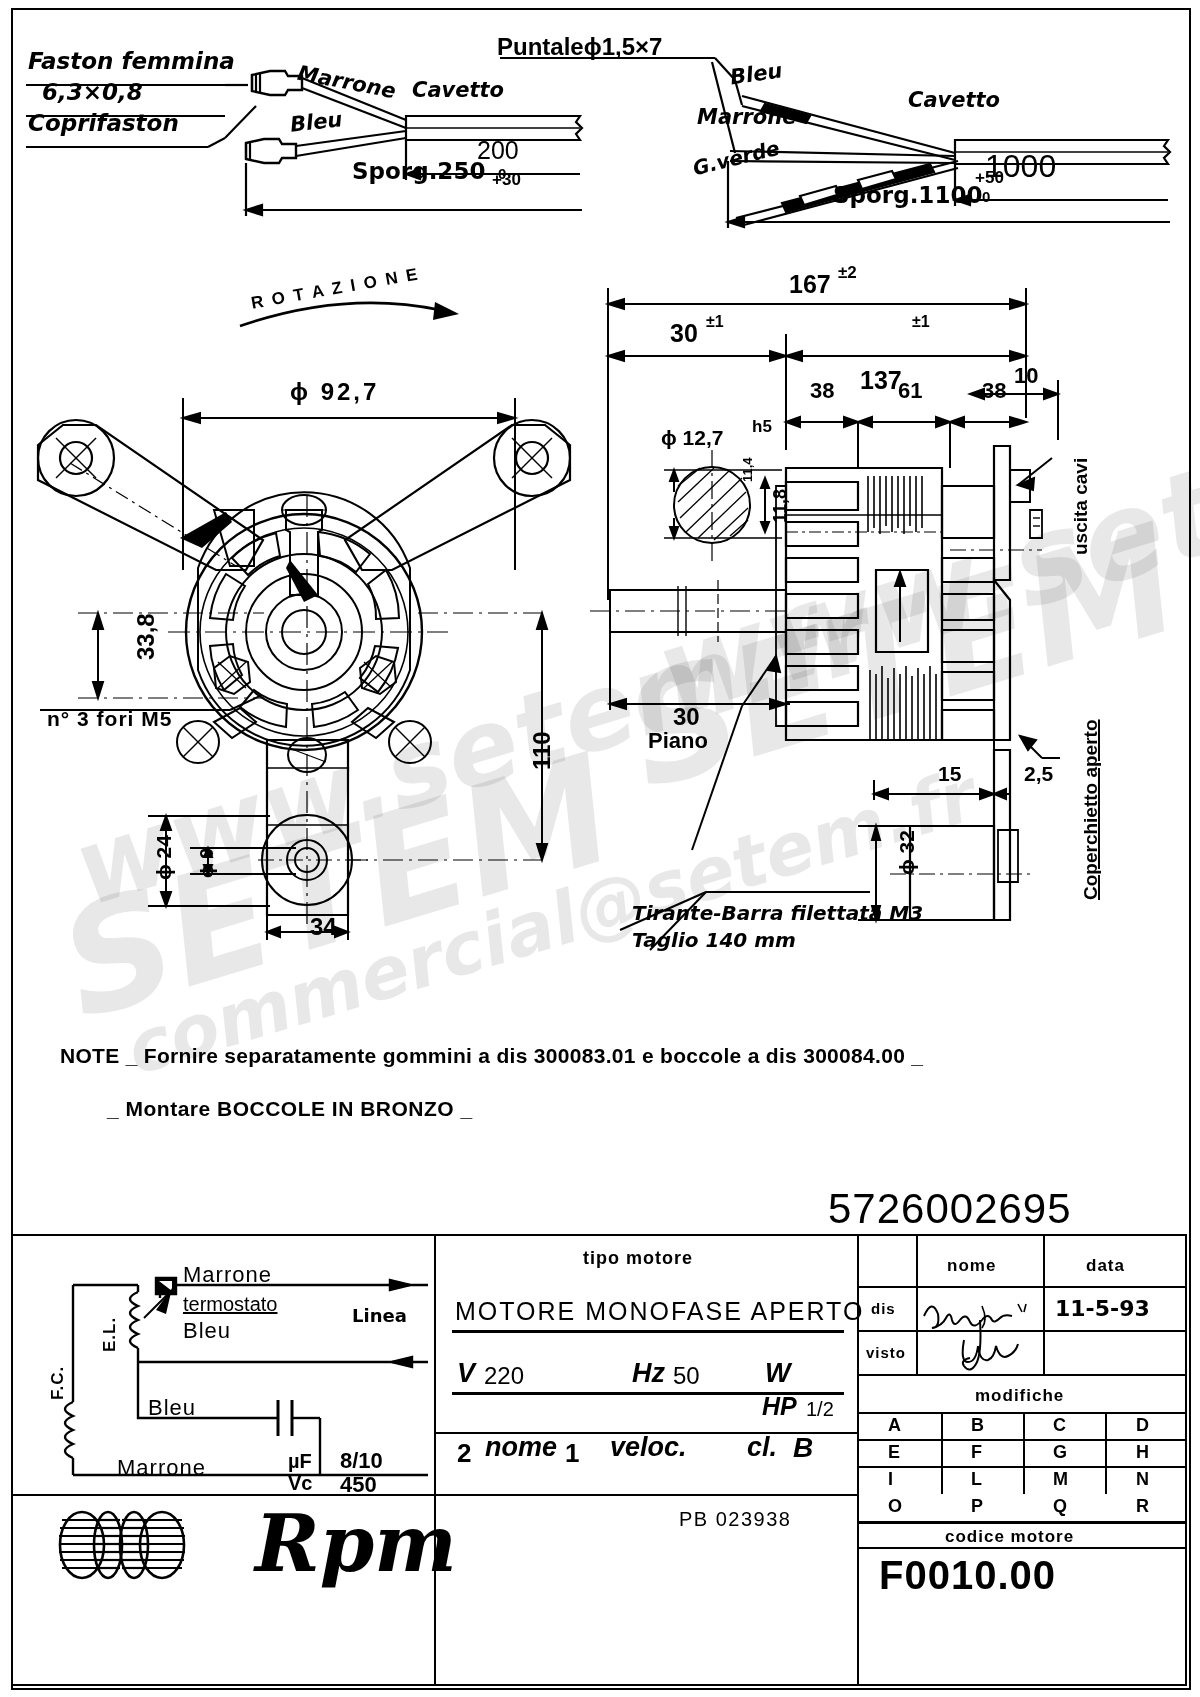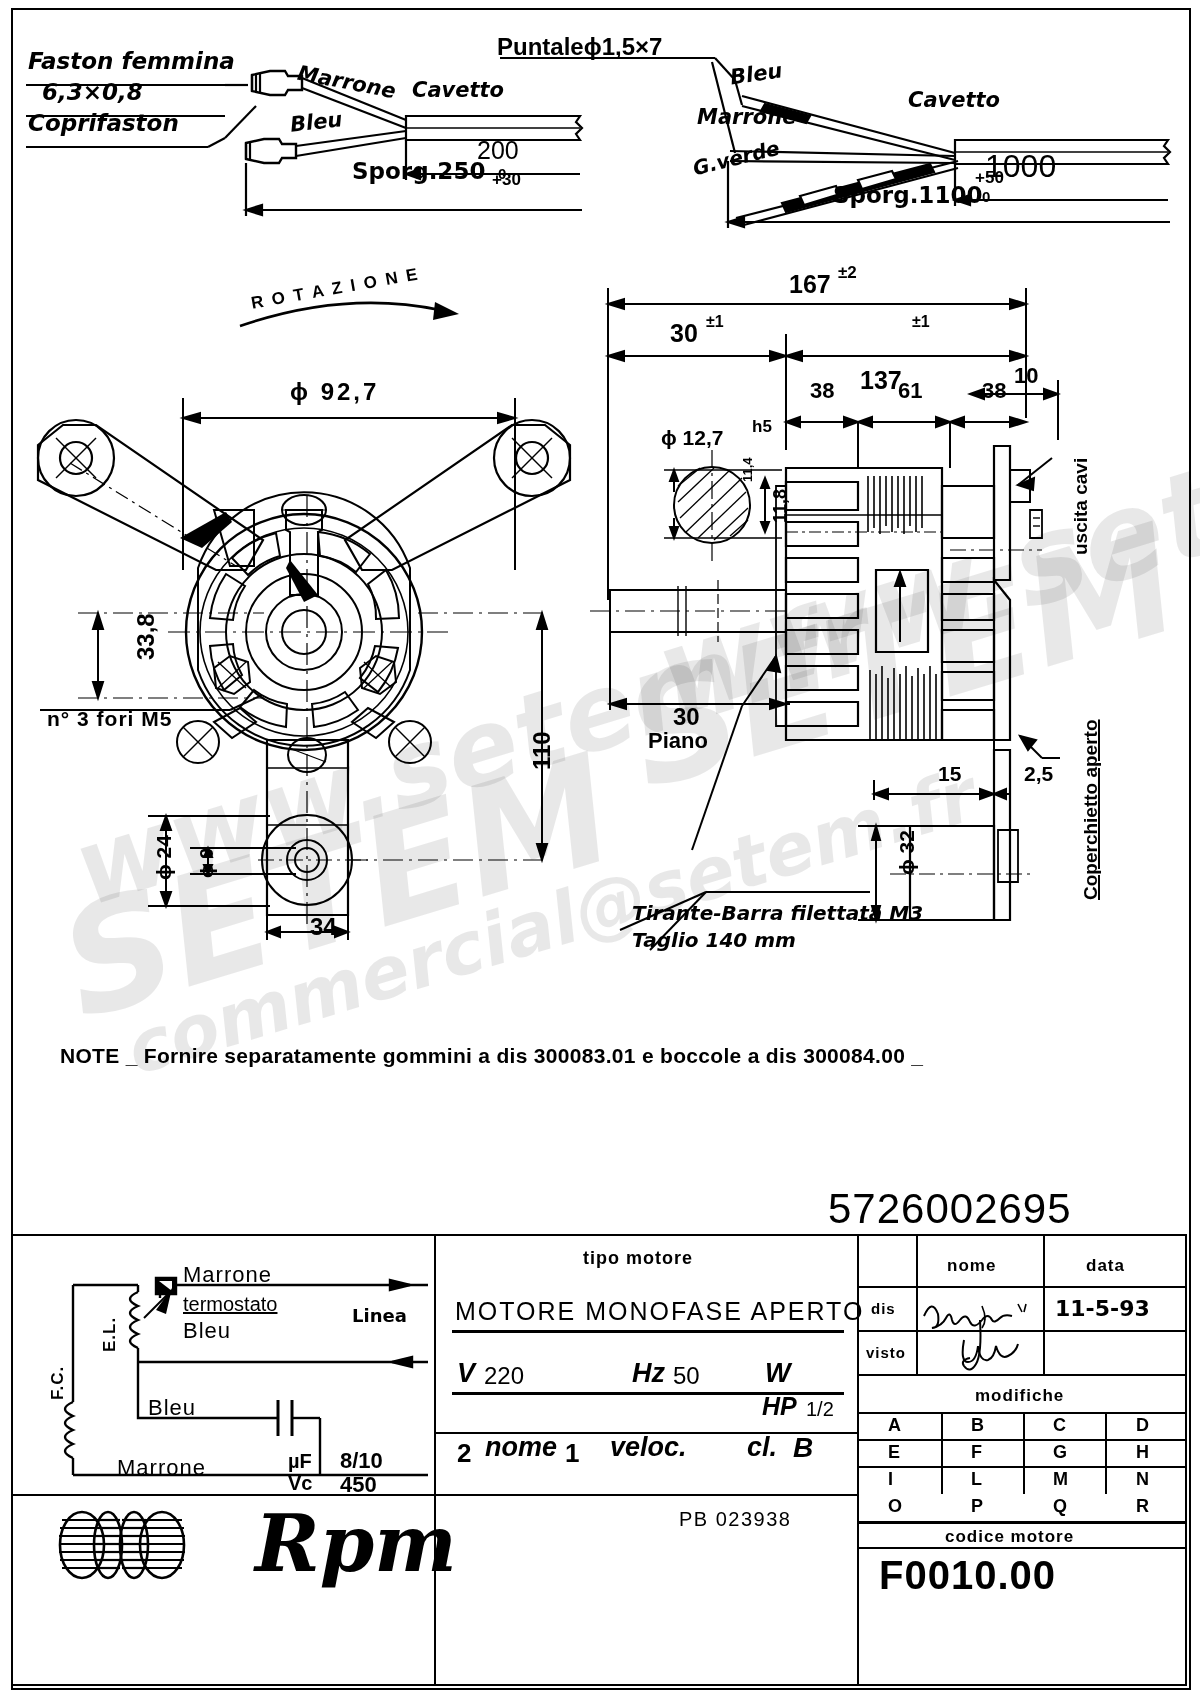--- a/index.html
+++ b/index.html
@@ -444,20 +444,21 @@
     <div class="txt" style="left:938px;top:762px;font-size:21px;font-weight:700;">15</div>
     <div class="txt" style="left:1024px;top:762px;font-size:21px;font-weight:700;">2,5</div>
     <div class="txt rot90" style="left:895px;top:875px;font-size:21px;font-weight:700;">ϕ 32</div>
     <div class="txt rot90" style="left:1070px;top:555px;font-size:19px;font-weight:700;">uscita cavi</div>
     <div class="txt rot90 ul" style="left:1080px;top:900px;font-size:19px;font-weight:700;">Coperchietto aperto</div>
     <div class="txt hand" style="left:632px;top:901px;font-size:20px;">Tirante-Barra filettata M3</div>
     <div class="txt hand" style="left:632px;top:928px;font-size:20px;">Taglio 140 mm</div>
   </div>
 
   <div class="txt" style="left:60px;top:1044px;font-size:21px;font-weight:700;letter-spacing:0.3px;">NOTE _ Fornire separatamente  gommini a dis 300083.01  e boccole a dis 300084.00 _</div>
+  <div class="txt" style="left:107px;top:1097px;font-size:21px;font-weight:700;letter-spacing:0.5px;">_ Montare  BOCCOLE  IN  BRONZO _</div>
 
   <div class="bigno" style="left:828px;top:1185px;">5726002695</div>
 
   <div class="tb" style="left:11px;top:1234px;width:1176px;height:452px;"></div>
 
   <div class="ln" style="left:434px;top:1234px;width:2px;height:452px;"></div>
   <div class="ln" style="left:857px;top:1234px;width:2px;height:452px;"></div>
   <div class="ln" style="left:11px;top:1494px;width:846px;height:2px;"></div>
   <div class="ln" style="left:434px;top:1432px;width:423px;height:2px;"></div>
 

